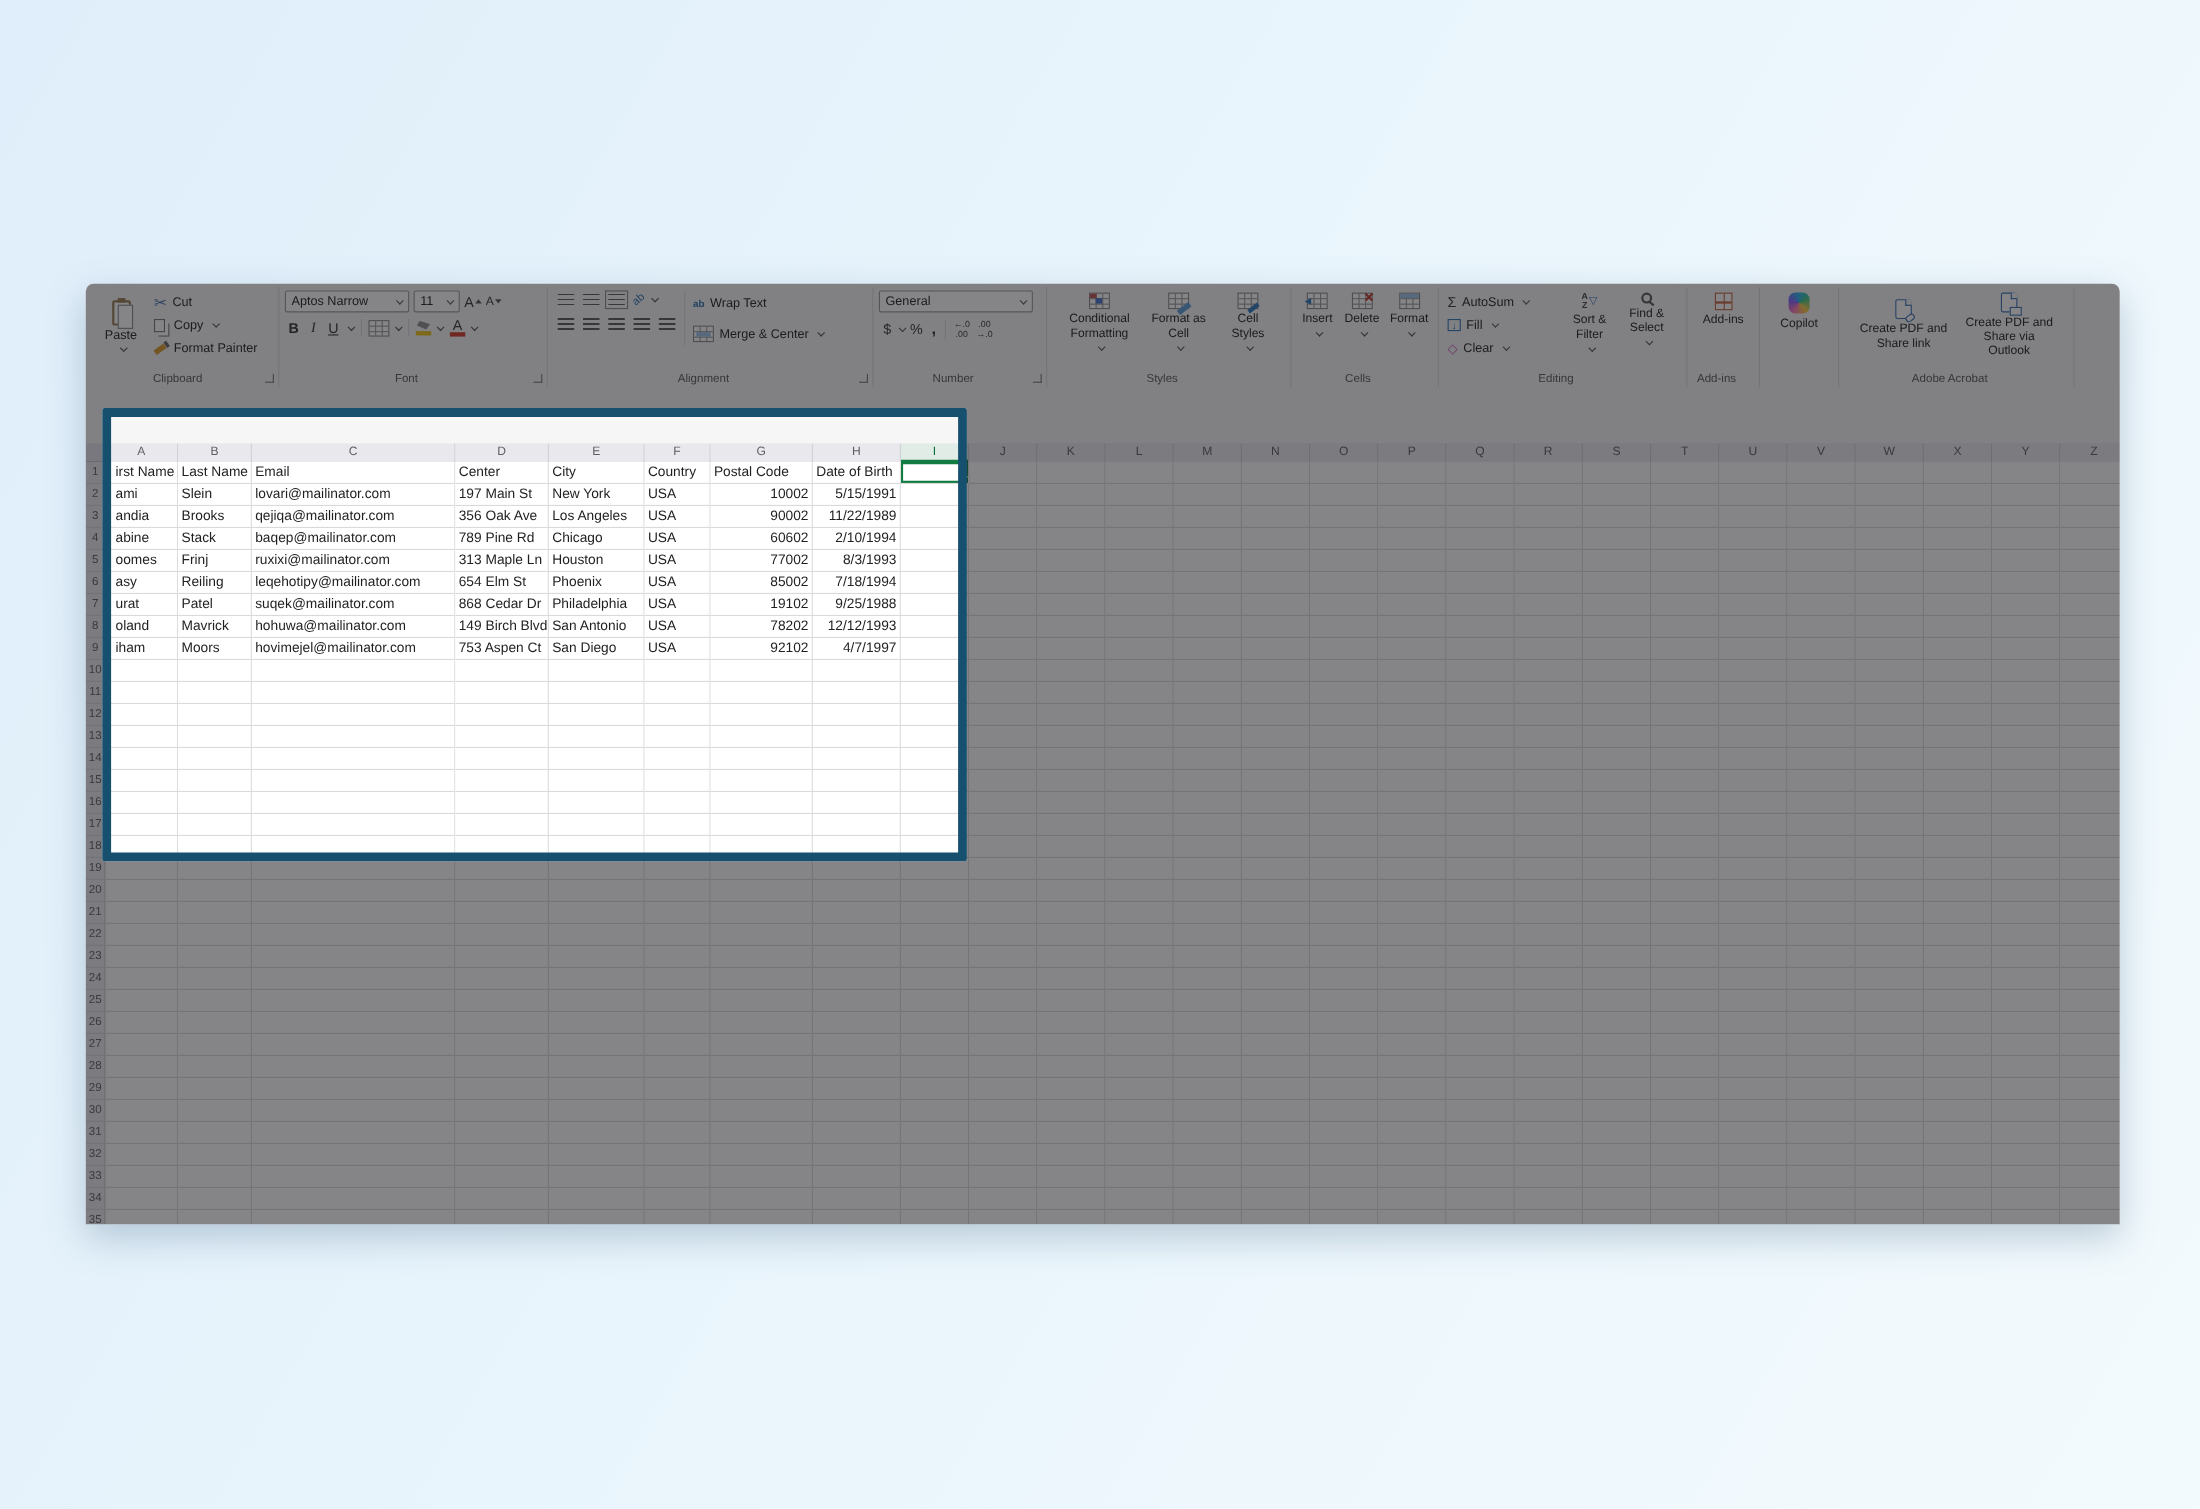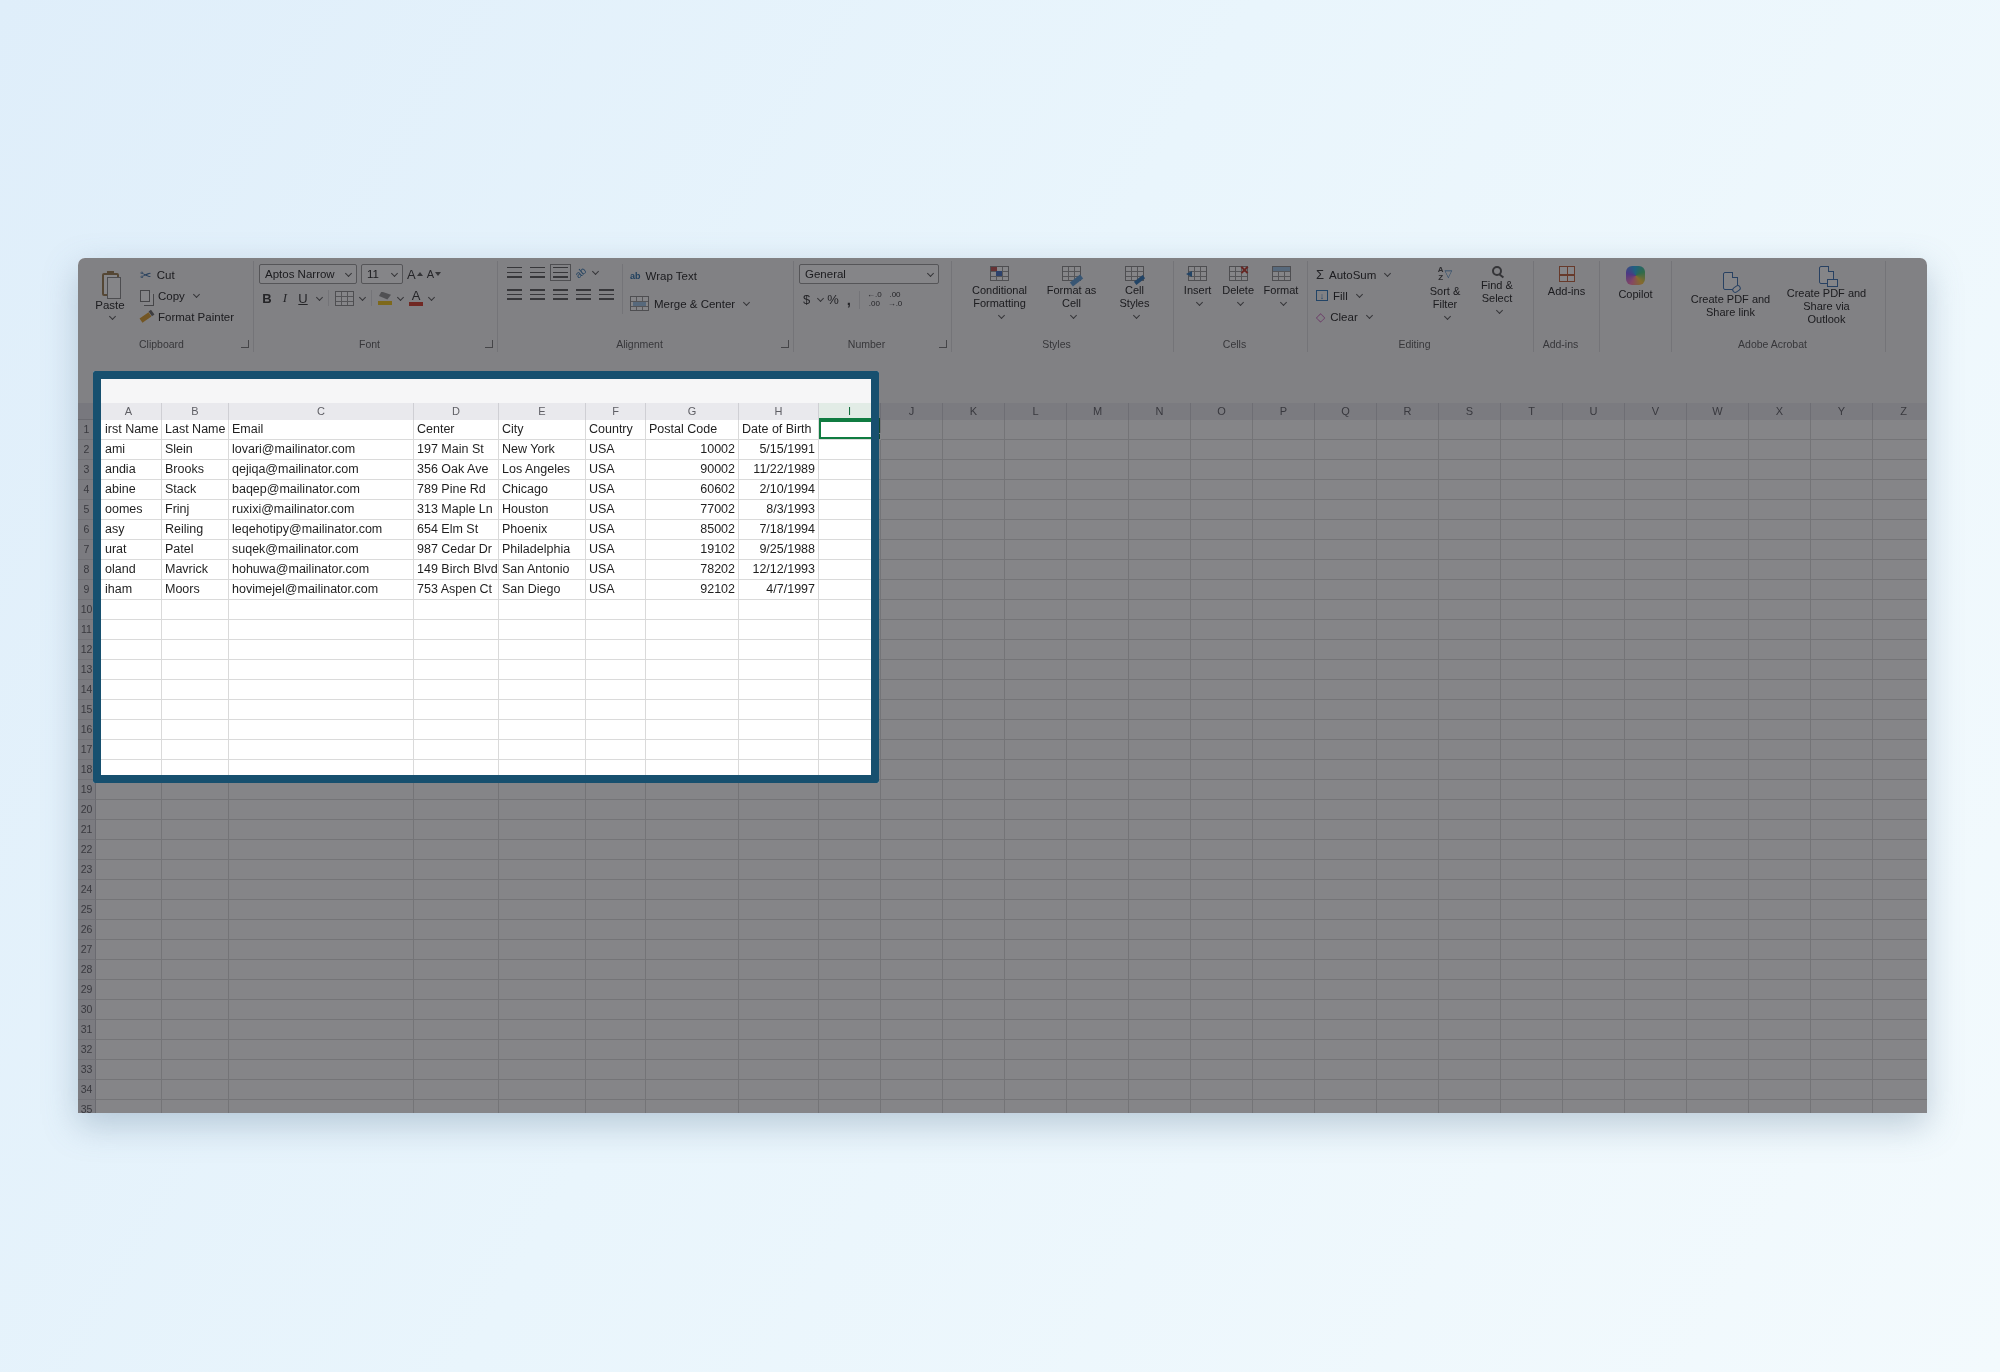--- a/index.html
+++ b/index.html
@@ -158,21 +158,21 @@
           </div>
         </div>
       </div>
       <div class="glabel">Clipboard</div>
       <span class="launcher"></span>
     </div>
 
     <div class="rgroup" style="width:244px">
       <div class="col" style="gap:6px">
         <div class="row" style="gap:4px">
-          <div class="fbox" style="width:98px">
+          <div class="fbox" style="width:113px">
             <span>Aptos Narrow</span>
               <span class="chv"></span>
           </div>
           <div class="fbox" style="width:42px">
             <span>11</span>
               <span class="chv"></span>
           </div>
           <div class="row">
               <span class="big-a">A</span>
               <span class="tri-up"></span>
@@ -584,21 +584,21 @@
           <div class="cell" style="width: 62px;"></div>
           <div class="cell" style="width: 62px;"></div>
           <div class="cell" style="width: 62px;"></div>
           <div class="cell" style="width: 62px;"></div>
         </div>
         <div class="grow">
           <div class="rh">7</div>
           <div class="cell colA" style="width: 66px;">urat</div>
           <div class="cell" style="width: 67px;">Patel</div>
           <div class="cell" style="width: 185px;">suqek@mailinator.com</div>
-          <div class="cell" style="width: 85px;">987 Cedar Dr</div>
+          <div class="cell" style="width: 85px;">868 Cedar Dr</div>
           <div class="cell" style="width: 87px;">Philadelphia</div>
           <div class="cell" style="width: 60px;">USA</div>
           <div class="cell num" style="width: 93px;">19102</div>
           <div class="cell num" style="width: 80px;">9/25/1988</div>
           <div class="cell" style="width: 62px;"></div>
           <div class="cell" style="width: 62px;"></div>
           <div class="cell" style="width: 62px;"></div>
           <div class="cell" style="width: 62px;"></div>
           <div class="cell" style="width: 62px;"></div>
           <div class="cell" style="width: 62px;"></div>

